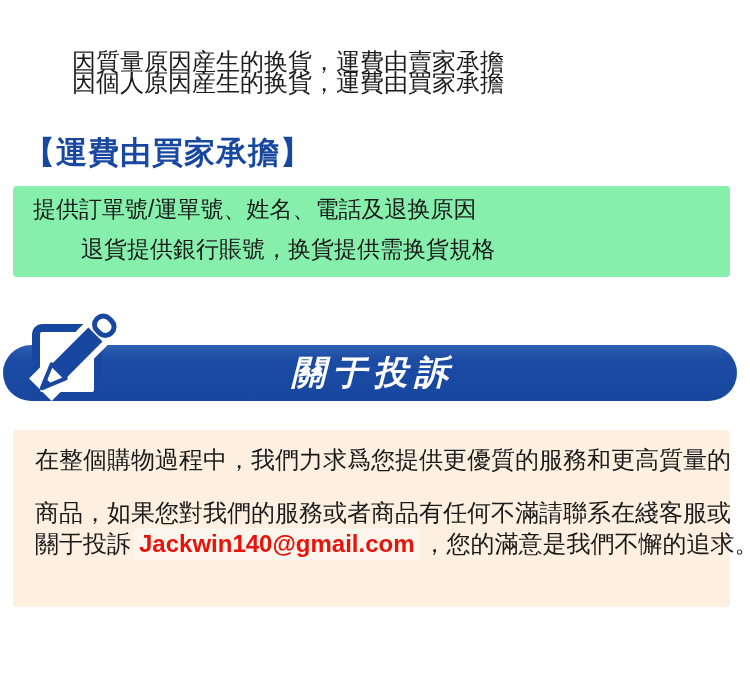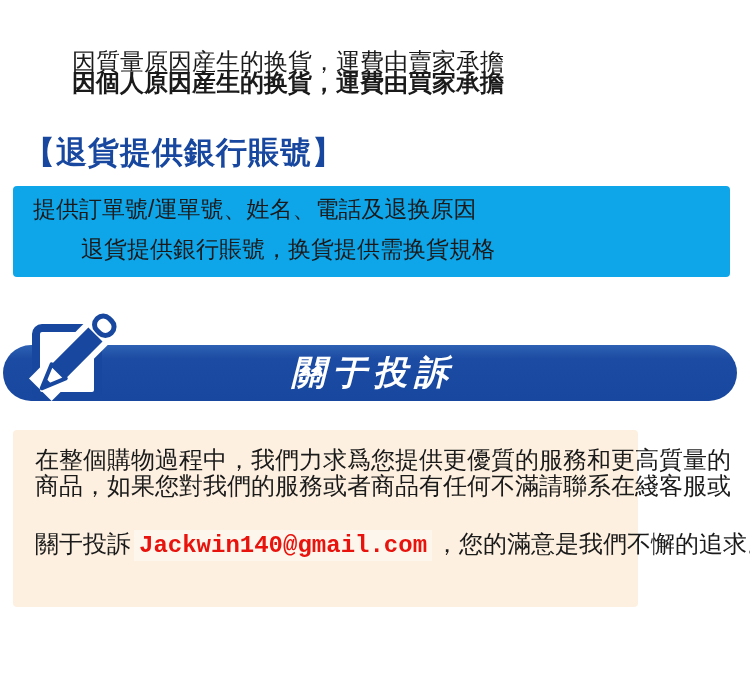--- a/index.html
+++ b/index.html
@@ -2,64 +2,64 @@
 <html><head>
 <meta charset="utf-8">
 <style>
   html,body{margin:0;padding:0;background:#fff;}
   .canvas{
     position:relative;width:750px;height:676px;background:#ffffff;overflow:hidden;
     font-family:"Liberation Sans",sans-serif;color:#1a1a1a;
   }
   .policy-line{position:absolute;left:72px;font-size:24px;line-height:28px;white-space:nowrap;}
   .policy-line.l1{top:8px;margin-top:40px;}
-  .policy-line.l2{top:69px;font-weight:bold;}
+  .policy-line.l2{top:69px;}
   .section-heading{
     position:absolute;left:24px;top:132px;font-size:31px;font-weight:bold;
     color:#17479e;letter-spacing:1px;white-space:nowrap;
   }
   .note-box{
     position:absolute;left:13px;top:186px;width:717px;height:91px;
-    background:#0ea5e9;border-radius:4px;
+    background:#86efac;border-radius:4px;
   }
   .note-line{position:absolute;left:20px;font-size:23px;white-space:nowrap;}
   .note-line.l1{top:8px;}
   .note-line.l2{top:48px;margin-left:48px;}
   .banner{
     position:absolute;left:3px;top:345px;width:734px;height:56px;border-radius:28px;
     background:linear-gradient(to bottom,#2e61b4 0%,#1b4ba2 25%,#17479e 100%);
     display:flex;align-items:center;justify-content:center;z-index:1;font-style:italic;
   }
   .banner-title{
     color:#ffffff;font-size:34px;font-weight:bold;letter-spacing:7px;text-indent:7px;
     white-space:nowrap;
   }
   .banner-icon{position:absolute;left:26px;top:308px;width:92px;height:94px;z-index:2;}
   .complaint-box{
-    position:absolute;left:13px;top:430px;width:625px;height:177px;
+    position:absolute;left:13px;top:430px;width:717px;height:177px;
     background:#fdf0e0;border-radius:4px;
   }
   .body-line{position:absolute;left:22px;font-size:24px;white-space:nowrap;}
   .body-line.l1{top:14px;}
-  .body-line.l2{top:40px;text-align:right;}
+  .body-line.l2{top:67px;text-align:right;}
   .body-line.l3{top:98px;}
   .email{
     color:#e8130c;font-weight:bold;background:#fdf6ec;
-    padding:2px 5px;margin:0 3px;display:inline-block;font-family:Liberation Mono, monospace;
+    padding:2px 5px;margin:0 3px;display:inline-block;
   }
 </style>
 </head>
 <body>
 
 <div class="canvas">
 
   <div class="policy-line l1">因質量原因産生的换貨，運費由賣家承擔</div>
   <div class="policy-line l2">因個人原因産生的换貨，運費由買家承擔</div>
 
-  <div class="section-heading">【退貨提供銀行賬號】</div>
+  <div class="section-heading">【運費由買家承擔】</div>
 
   <div class="note-box">
     <div class="note-line l1">提供訂單號/運單號、姓名、電話及退换原因</div>
     <div class="note-line l2">退貨提供銀行賬號，换貨提供需换貨規格</div>
   </div>
 
   <div class="banner-icon">
     <svg width="92" height="94" viewBox="0 0 92 94" xmlns="http://www.w3.org/2000/svg">
       <rect x="10" y="20" width="62" height="68" rx="6" fill="#ffffff" stroke="#17479e" stroke-width="8"></rect>
       <g transform="translate(44,52) rotate(45)">

